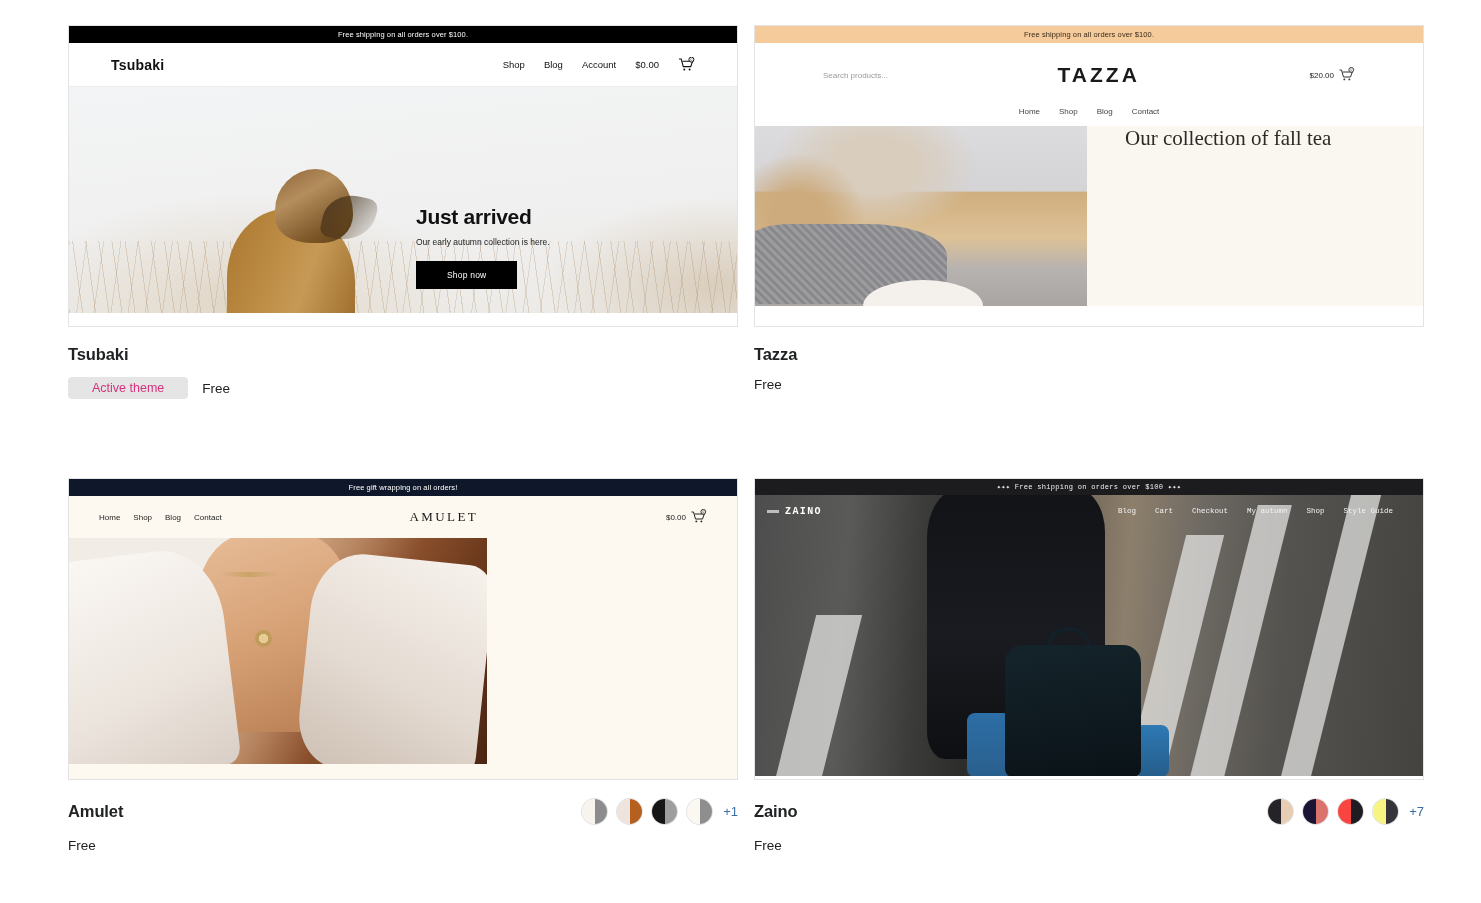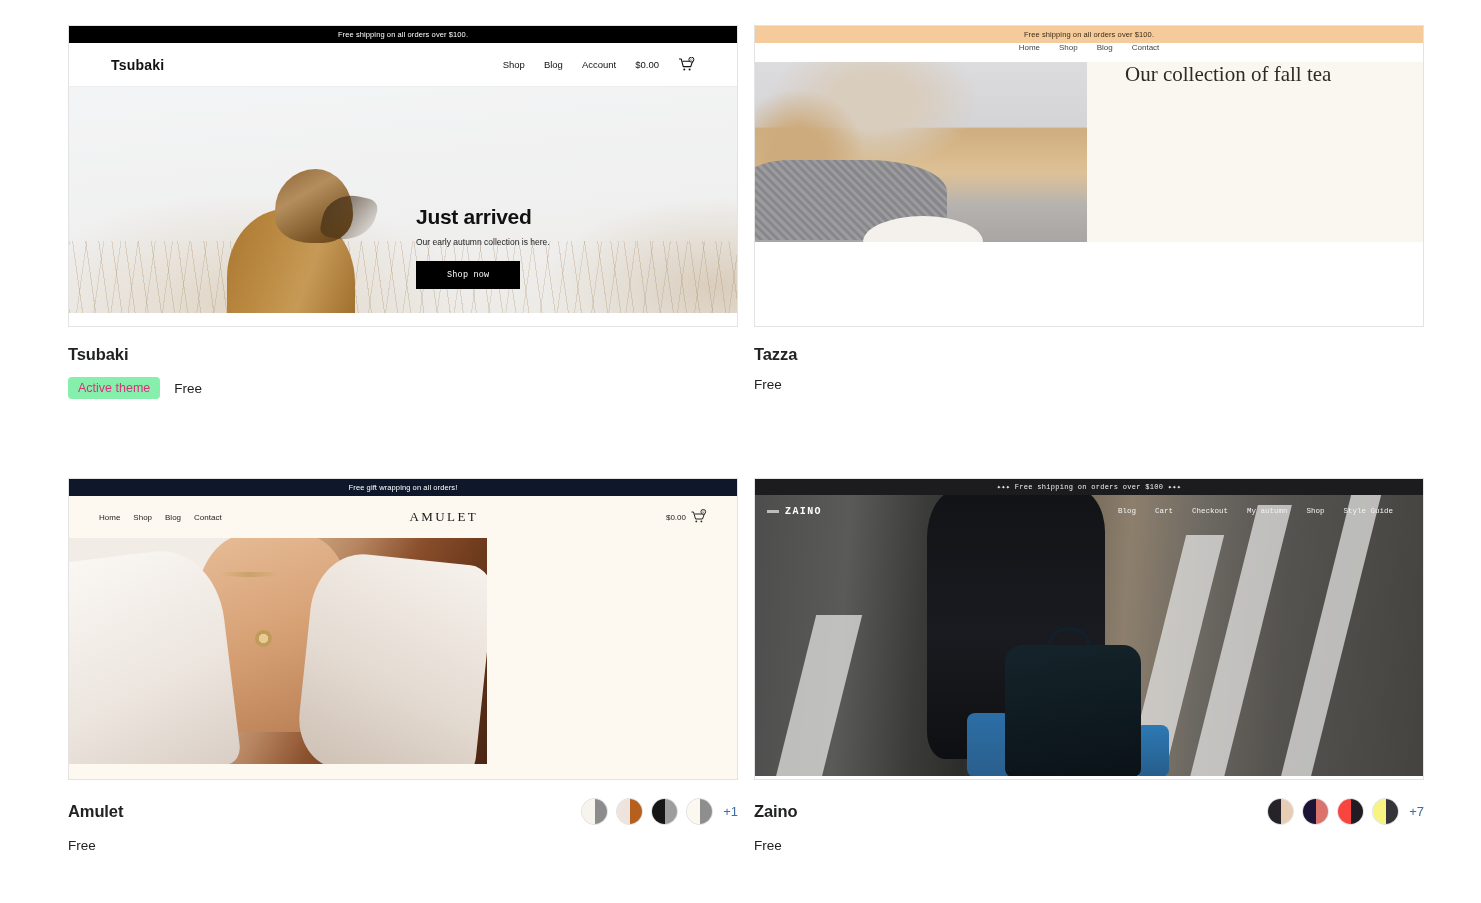--- a/index.html
+++ b/index.html
@@ -86,21 +86,21 @@
     background:
       repeating-linear-gradient(82deg, rgba(168,136,94,.28) 0 1px, rgba(168,136,94,0) 1px 13px),
       repeating-linear-gradient(98deg, rgba(150,120,82,.2) 0 1px, rgba(150,120,82,0) 1px 17px);
   }
   .tsb-copy { position: absolute; left: 347px; top: 118px; }
   .tsb-h1 { font-size: 21px; font-weight: 700; color: #111; letter-spacing: -.3px; }
   .tsb-sub { font-size: 8.5px; color: #222; margin-top: 8px; }
   .tsb-btn {
     margin-top: 14px; display: inline-block;
     background: #000; color: #fff; font-size: 8.5px;
-    padding: 9px 31px; letter-spacing: .2px; font-family: Liberation Mono, monospace;
+    padding: 9px 31px; letter-spacing: .2px;
   }
 
   
   .tazza .announce { background: #f5cb9c; color: #3a2a18; }
   .tazza .hdr {
     height: 64px; display: flex; align-items: center;
     justify-content: space-between; padding: 0 68px; background: #fff;
   }
   .tazza .search { font-size: 8px; color: #9a9a9a; }
   .tazza .logo { font-size: 21px; font-weight: 800; letter-spacing: 3px; color: #1a1a1a; }
@@ -236,22 +236,22 @@
   
   .cart-icon { position: relative; display: inline-block; width: 17px; height: 16px; }
   .cart-icon svg { display: block; }
 
   
   .meta { padding-top: 18px; }
   .meta-row { display: flex; align-items: center; justify-content: space-between; }
   .theme-name { font-size: 16.5px; font-weight: 600; color: #202223; letter-spacing: -.1px; }
   .meta-sub { display: flex; align-items: center; gap: 14px; margin-top: 13px; }
   .badge {
-    background: #86efac; color: #d6327b;
-    font-size: 12.5px; padding: 4px 10px; border-radius: 4px;
+    background: #e5e5e5; color: #d6327b;
+    font-size: 12.5px; padding: 4px 24px; border-radius: 4px;
   }
   .price { font-size: 13.5px; color: #202223; }
 
   .swatches { display: flex; align-items: center; gap: 8px; }
   .swatch {
     width: 27px; height: 27px; border-radius: 50%;
     border: 1px solid #dcdcdc; overflow: hidden; display: flex;
   }
   .swatch span { display: block; width: 50%; height: 100%; }
   .swatch-more { font-size: 13px; color: #3b6ea5; margin-left: 2px; }
@@ -304,20 +304,36 @@
       <div class="meta-sub">
         <div class="badge">Active theme</div>
         <div class="price">Free</div>
       </div>
     </div>
   </div>
 
   <div class="theme-card">
     <div class="preview tazza">
       <div class="announce">Free shipping on all orders over $100.</div>
+      <div class="hdr">
+        <div class="search">Search products...</div>
+        <div class="logo">TAZZA</div>
+        <div class="cartwrap">
+          <span>$20.00</span>
+          <span class="cart-icon">
+            <svg width="17" height="16" viewBox="0 0 17 16">
+                <path d="M1.5 3h2l2 7h7l1.8-5H4.6" fill="none" stroke="#333" stroke-width="1"></path>
+                <circle cx="6.3" cy="12.4" r=".9" fill="#333"></circle>
+                <circle cx="11.4" cy="12.4" r=".9" fill="#333"></circle>
+                <circle cx="13.3" cy="2.8" r="2.4" fill="#fff" stroke="#333" stroke-width=".9"></circle>
+                <text x="13.3" y="4.2" font-size="3.3" text-anchor="middle" fill="#333" font-family="Liberation Sans">0</text>
+              </svg>
+          </span>
+        </div>
+      </div>
       <div class="nav2">
         <span>Home</span>
         <span>Shop</span>
         <span>Blog</span>
         <span>Contact</span>
       </div>
       <div class="hero">
         <div class="tzz-img">
           <div class="tzz-knit"></div>
           <div class="tzz-bowl"></div>

